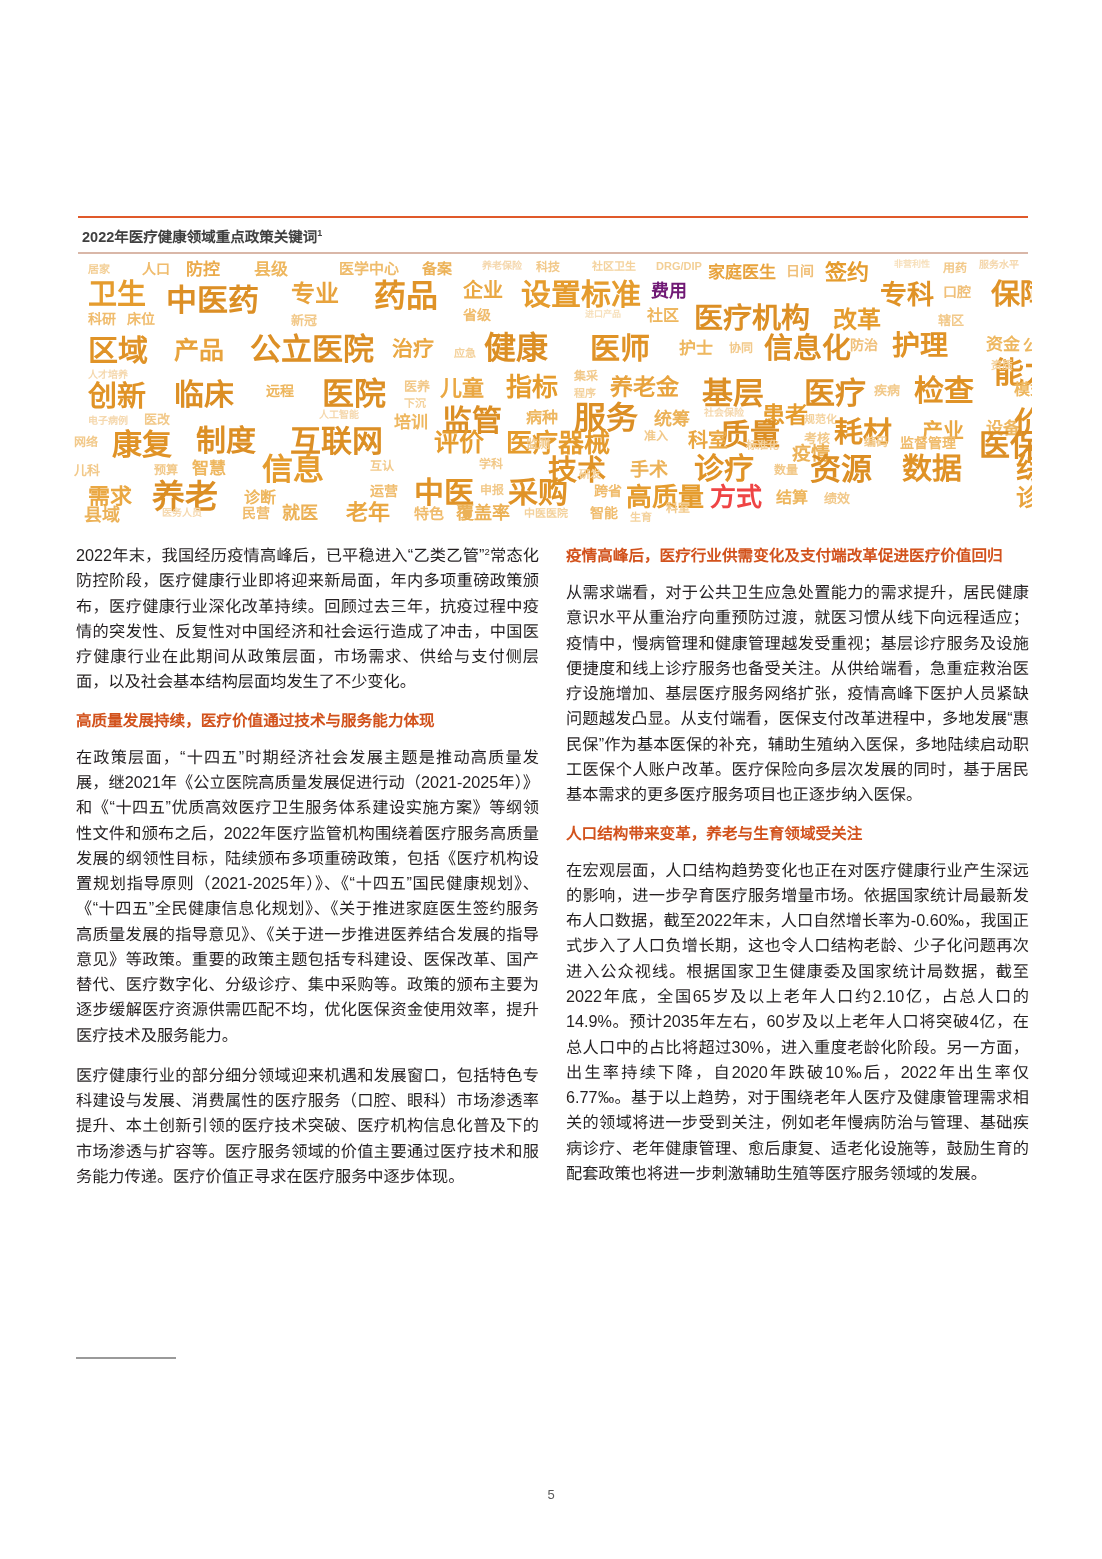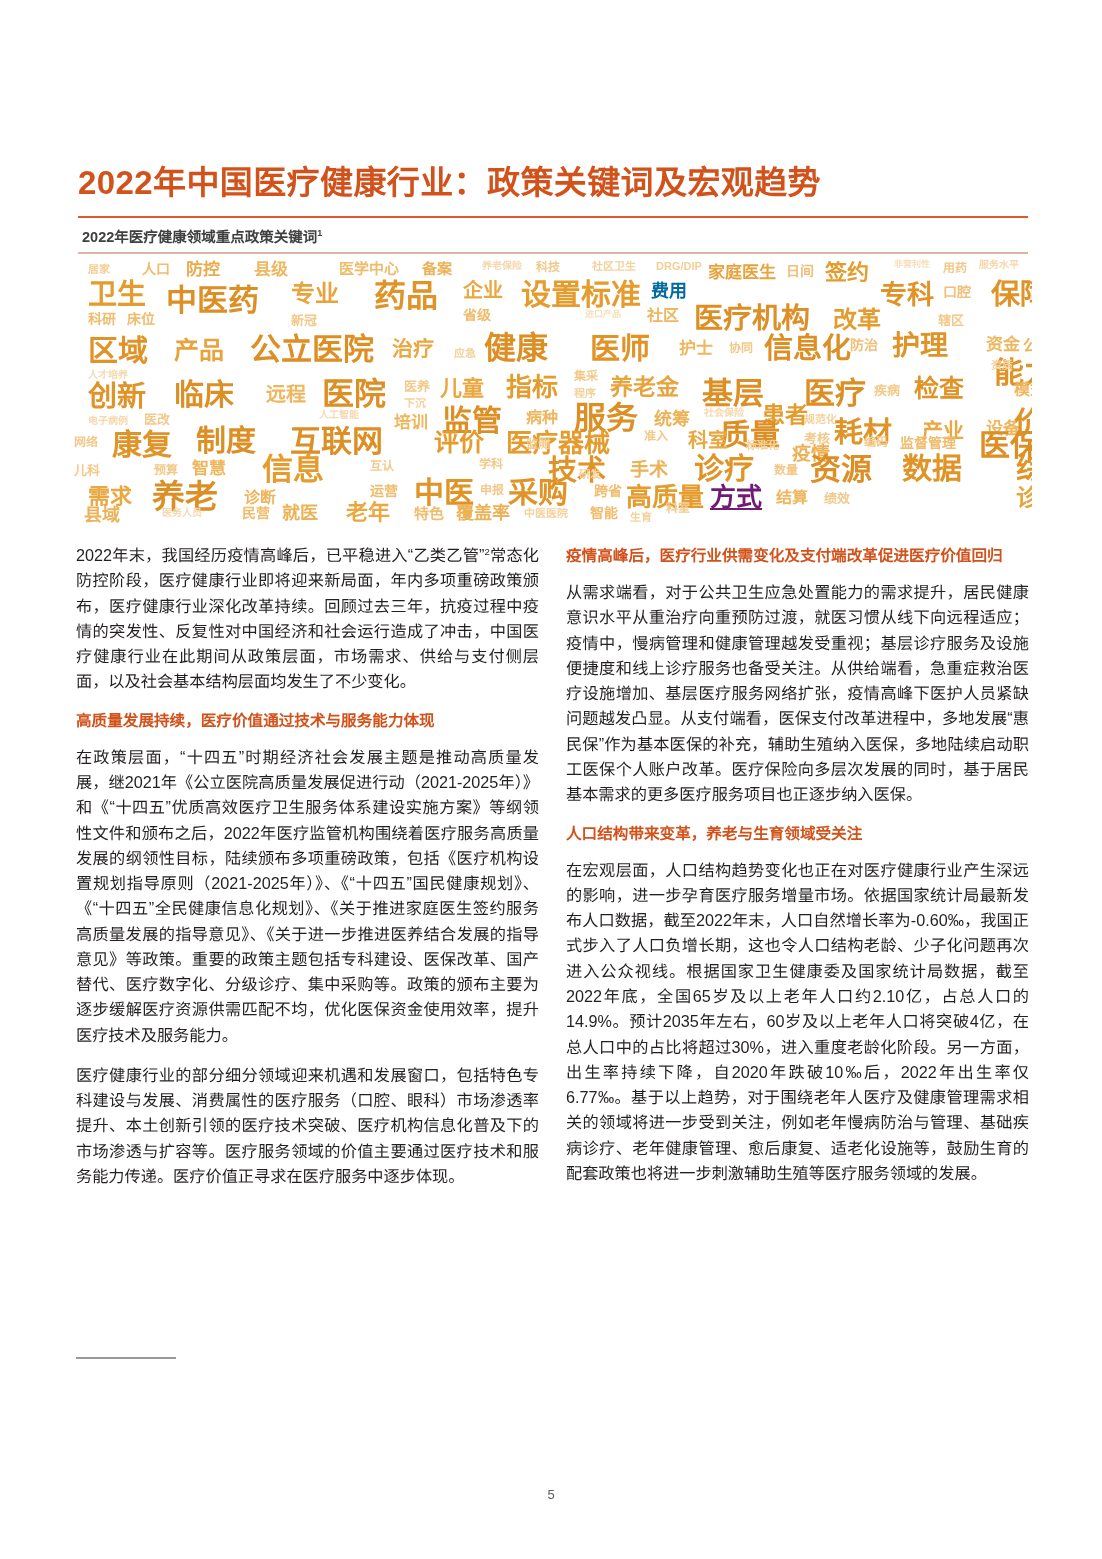--- a/index.html
+++ b/index.html
@@ -147,21 +147,20 @@
     text-align: center;
     font-size: 13px;
     color: #5a5a5a;
   }
 </style>
 </head>
 <body>
 
 <div class="page">
 
-  <h1 class="title">2022年中国医疗健康行业：政策关键词及宏观趋势</h1>
 
   <div class="exhibit-rule-top"></div>
   <div class="exhibit-caption"><span>2022年医疗健康领域重点政策关键词</span><sup>1</sup></div>
   <div class="exhibit-rule-bottom"></div>
 
   <div class="wordcloud" id="wordcloud">
       <span class="wc-word" style="left: 14px; top: 6px; font-size: 11px; color: rgb(243, 207, 150);">居家</span>
       <span class="wc-word" style="left: 68px; top: 4px; font-size: 14px; color: rgb(240, 188, 109);">人口</span>
       <span class="wc-word" style="left: 112px; top: 3px; font-size: 17px; color: rgb(235, 171, 76);">防控</span>
       <span class="wc-word" style="left: 180px; top: 3px; font-size: 17px; color: rgb(238, 183, 95);">县级</span>
@@ -177,21 +176,21 @@
       <span class="wc-word" style="left: 820px; top: 2px; font-size: 9px; color: rgb(247, 224, 188);">非营利性</span>
       <span class="wc-word" style="left: 869px; top: 4px; font-size: 12px; color: rgb(242, 201, 138);">用药</span>
       <span class="wc-word" style="left: 905px; top: 2px; font-size: 10px; color: rgb(245, 216, 174);">服务水平</span>
       <span class="wc-word" style="left: 806px; top: 24px; font-size: 27px; color: rgb(224, 147, 39);">专科</span>
       <span class="wc-word" style="left: 14px; top: 22px; font-size: 29px; color: rgb(229, 156, 46);">卫生</span>
       <span class="wc-word" style="left: 92px; top: 27px; font-size: 31px; color: rgb(220, 143, 37);">中医药</span>
       <span class="wc-word" style="left: 217px; top: 24px; font-size: 24px; color: rgb(232, 163, 61);">专业</span>
       <span class="wc-word" style="left: 300px; top: 22px; font-size: 32px; color: rgb(224, 147, 39);">药品</span>
       <span class="wc-word" style="left: 389px; top: 22px; font-size: 20px; color: rgb(234, 168, 67);">企业</span>
       <span class="wc-word" style="left: 447px; top: 22px; font-size: 30px; color: rgb(229, 156, 46);">设置标准</span>
-      <span class="wc-word" style="left: 577px; top: 24px; font-size: 18px; color: #0369a1;">费用</span>
+      <span class="wc-word" style="left: 577px; top: 24px; font-size: 18px; color: #701a75;">费用</span>
       <span class="wc-word" style="left: 869px; top: 27px; font-size: 14px; color: rgb(240, 192, 122);">口腔</span>
       <span class="wc-word" style="left: 917px; top: 22px; font-size: 29px; color: rgb(224, 147, 39);">保障</span>
       <span class="wc-word" style="left: 14px; top: 54px; font-size: 14px; color: rgb(240, 188, 109);">科研</span>
       <span class="wc-word" style="left: 53px; top: 54px; font-size: 14px; color: rgb(240, 188, 109);">床位</span>
       <span class="wc-word" style="left: 217px; top: 56px; font-size: 13px; color: rgb(242, 201, 138);">新冠</span>
       <span class="wc-word" style="left: 389px; top: 50px; font-size: 14px; color: rgb(240, 188, 109);">省级</span>
       <span class="wc-word" style="left: 511px; top: 52px; font-size: 9px; color: rgb(247, 224, 188);">进口产品</span>
       <span class="wc-word" style="left: 573px; top: 50px; font-size: 16px; color: rgb(238, 183, 95);">社区</span>
       <span class="wc-word" style="left: 620px; top: 46px; font-size: 29px; color: rgb(220, 143, 37);">医疗机构</span>
       <span class="wc-word" style="left: 759px; top: 50px; font-size: 24px; color: rgb(229, 156, 46);">改革</span>
@@ -208,34 +207,34 @@
       <span class="wc-word" style="left: 690px; top: 76px; font-size: 29px; color: rgb(220, 143, 37);">信息化</span>
       <span class="wc-word" style="left: 776px; top: 80px; font-size: 14px; color: rgb(240, 192, 122);">防治</span>
       <span class="wc-word" style="left: 818px; top: 74px; font-size: 28px; color: rgb(224, 147, 39);">护理</span>
       <span class="wc-word" style="left: 912px; top: 78px; font-size: 17px; color: rgb(238, 183, 95);">资金</span>
       <span class="wc-word" style="left: 949px; top: 80px; font-size: 16px; color: rgb(238, 183, 95);">公共卫生</span>
       <span class="wc-word" style="left: 920px; top: 100px; font-size: 30px; color: rgb(224, 147, 39);">能力</span>
       <span class="wc-word" style="left: 14px; top: 112px; font-size: 10px; color: rgb(245, 216, 174);">人才培养</span>
       <span class="wc-word" style="left: 917px; top: 102px; font-size: 11px; color: rgb(244, 210, 157);">资质</span>
       <span class="wc-word" style="left: 14px; top: 124px; font-size: 29px; color: rgb(224, 147, 39);">创新</span>
       <span class="wc-word" style="left: 100px; top: 122px; font-size: 30px; color: rgb(220, 143, 37);">临床</span>
-      <span class="wc-word" style="left: 192px; top: 126px; font-size: 20px; color: rgb(238, 183, 95);">远程</span>
+      <span class="wc-word" style="left: 192px; top: 126px; font-size: 14px; color: rgb(238, 183, 95);">远程</span>
       <span class="wc-word" style="left: 248px; top: 120px; font-size: 32px; color: rgb(220, 143, 37);">医院</span>
       <span class="wc-word" style="left: 330px; top: 122px; font-size: 13px; color: rgb(242, 201, 138);">医养</span>
       <span class="wc-word" style="left: 330px; top: 140px; font-size: 11px; color: rgb(244, 210, 157);">下沉</span>
       <span class="wc-word" style="left: 366px; top: 120px; font-size: 22px; color: rgb(234, 168, 67);">儿童</span>
       <span class="wc-word" style="left: 432px; top: 116px; font-size: 26px; color: rgb(229, 156, 46);">指标</span>
       <span class="wc-word" style="left: 500px; top: 112px; font-size: 12px; color: rgb(242, 201, 138);">集采</span>
       <span class="wc-word" style="left: 500px; top: 130px; font-size: 11px; color: rgb(244, 210, 157);">程序</span>
       <span class="wc-word" style="left: 536px; top: 118px; font-size: 23px; color: rgb(232, 163, 61);">养老金</span>
       <span class="wc-word" style="left: 628px; top: 120px; font-size: 31px; color: rgb(220, 143, 37);">基层</span>
       <span class="wc-word" style="left: 668px; top: 146px; font-size: 23px; color: rgb(229, 156, 46); margin-left: 20px;">患者</span>
       <span class="wc-word" style="left: 730px; top: 120px; font-size: 31px; color: rgb(220, 143, 37);">医疗</span>
       <span class="wc-word" style="left: 800px; top: 126px; font-size: 13px; color: rgb(242, 201, 138);">疾病</span>
-      <span class="wc-word" style="left: 840px; top: 118px; font-size: 25px; color: rgb(224, 147, 39); text-align: right;">检查</span>
+      <span class="wc-word" style="left: 840px; top: 118px; font-size: 30px; color: rgb(224, 147, 39); text-align: right;">检查</span>
       <span class="wc-word" style="left: 940px; top: 124px; font-size: 16px; color: rgb(238, 183, 95);">模式</span>
       <span class="wc-word" style="left: 14px; top: 158px; font-size: 10px; color: rgb(245, 216, 174);">电子病例</span>
       <span class="wc-word" style="left: 70px; top: 155px; font-size: 13px; color: rgb(242, 201, 138);">医改</span>
       <span class="wc-word" style="left: 245px; top: 152px; font-size: 10px; color: rgb(245, 216, 174);">人工智能</span>
       <span class="wc-word" style="left: 320px; top: 156px; font-size: 17px; color: rgb(238, 183, 95);">培训</span>
       <span class="wc-word" style="left: 368px; top: 148px; font-size: 30px; color: rgb(220, 143, 37);">监管</span>
       <span class="wc-word" style="left: 452px; top: 152px; font-size: 16px; color: rgb(238, 183, 95);">病种</span>
       <span class="wc-word" style="left: 500px; top: 144px; font-size: 32px; color: rgb(220, 143, 37);">服务</span>
       <span class="wc-word" style="left: 580px; top: 152px; font-size: 18px; color: rgb(236, 178, 88);">统筹</span>
       <span class="wc-word" style="left: 630px; top: 150px; font-size: 10px; color: rgb(245, 216, 174);">社会保险</span>
@@ -276,21 +275,21 @@
       <span class="wc-word" style="left: 14px; top: 228px; font-size: 22px; color: rgb(234, 168, 67);">需求</span>
       <span class="wc-word" style="left: 78px; top: 222px; font-size: 33px; color: rgb(220, 143, 37);">养老</span>
       <span class="wc-word" style="left: 170px; top: 232px; font-size: 16px; color: rgb(238, 183, 95);">诊断</span>
       <span class="wc-word" style="left: 296px; top: 226px; font-size: 14px; color: rgb(240, 188, 109);">运营</span>
       <span class="wc-word" style="left: 340px; top: 220px; font-size: 30px; color: rgb(224, 147, 39);">中医</span>
       <span class="wc-word" style="left: 406px; top: 226px; font-size: 12px; color: rgb(242, 201, 138);">申报</span>
       <span class="wc-word" style="left: 434px; top: 220px; font-size: 30px; color: rgb(224, 147, 39);">采购</span>
       <span class="wc-word" style="left: 505px; top: 212px; font-size: 11px; color: rgb(244, 210, 157); font-family: Liberation Mono, monospace;">研发</span>
       <span class="wc-word" style="left: 520px; top: 226px; font-size: 14px; color: rgb(240, 188, 109);">跨省</span>
       <span class="wc-word" style="left: 552px; top: 226px; font-size: 26px; color: rgb(229, 156, 46);">高质量</span>
-      <span class="wc-word" style="left: 636px; top: 226px; font-size: 26px; color: #701a75; text-decoration: underline;">方式</span>
+      <span class="wc-word" style="left: 636px; top: 226px; font-size: 26px; color: #ef4444;">方式</span>
       <span class="wc-word" style="left: 702px; top: 232px; font-size: 16px; color: rgb(238, 183, 95);">结算</span>
       <span class="wc-word" style="left: 750px; top: 234px; font-size: 13px; color: rgb(242, 201, 138);">绩效</span>
       <span class="wc-word" style="left: 942px; top: 228px; font-size: 24px; color: rgb(232, 163, 61);">诊所</span>
       <span class="wc-word" style="left: 10px; top: 248px; font-size: 18px; color: rgb(236, 178, 88);">县域</span>
       <span class="wc-word" style="left: 88px; top: 250px; font-size: 10px; color: rgb(245, 216, 174);">医务人员</span>
       <span class="wc-word" style="left: 168px; top: 248px; font-size: 14px; color: rgb(240, 188, 109);">民营</span>
       <span class="wc-word" style="left: 208px; top: 246px; font-size: 18px; color: rgb(236, 178, 88);">就医</span>
       <span class="wc-word" style="left: 272px; top: 244px; font-size: 22px; color: rgb(234, 168, 67);">老年</span>
       <span class="wc-word" style="left: 340px; top: 248px; font-size: 15px; color: rgb(240, 188, 109);">特色</span>
       <span class="wc-word" style="left: 382px; top: 246px; font-size: 18px; color: rgb(236, 178, 88);">覆盖率</span>

